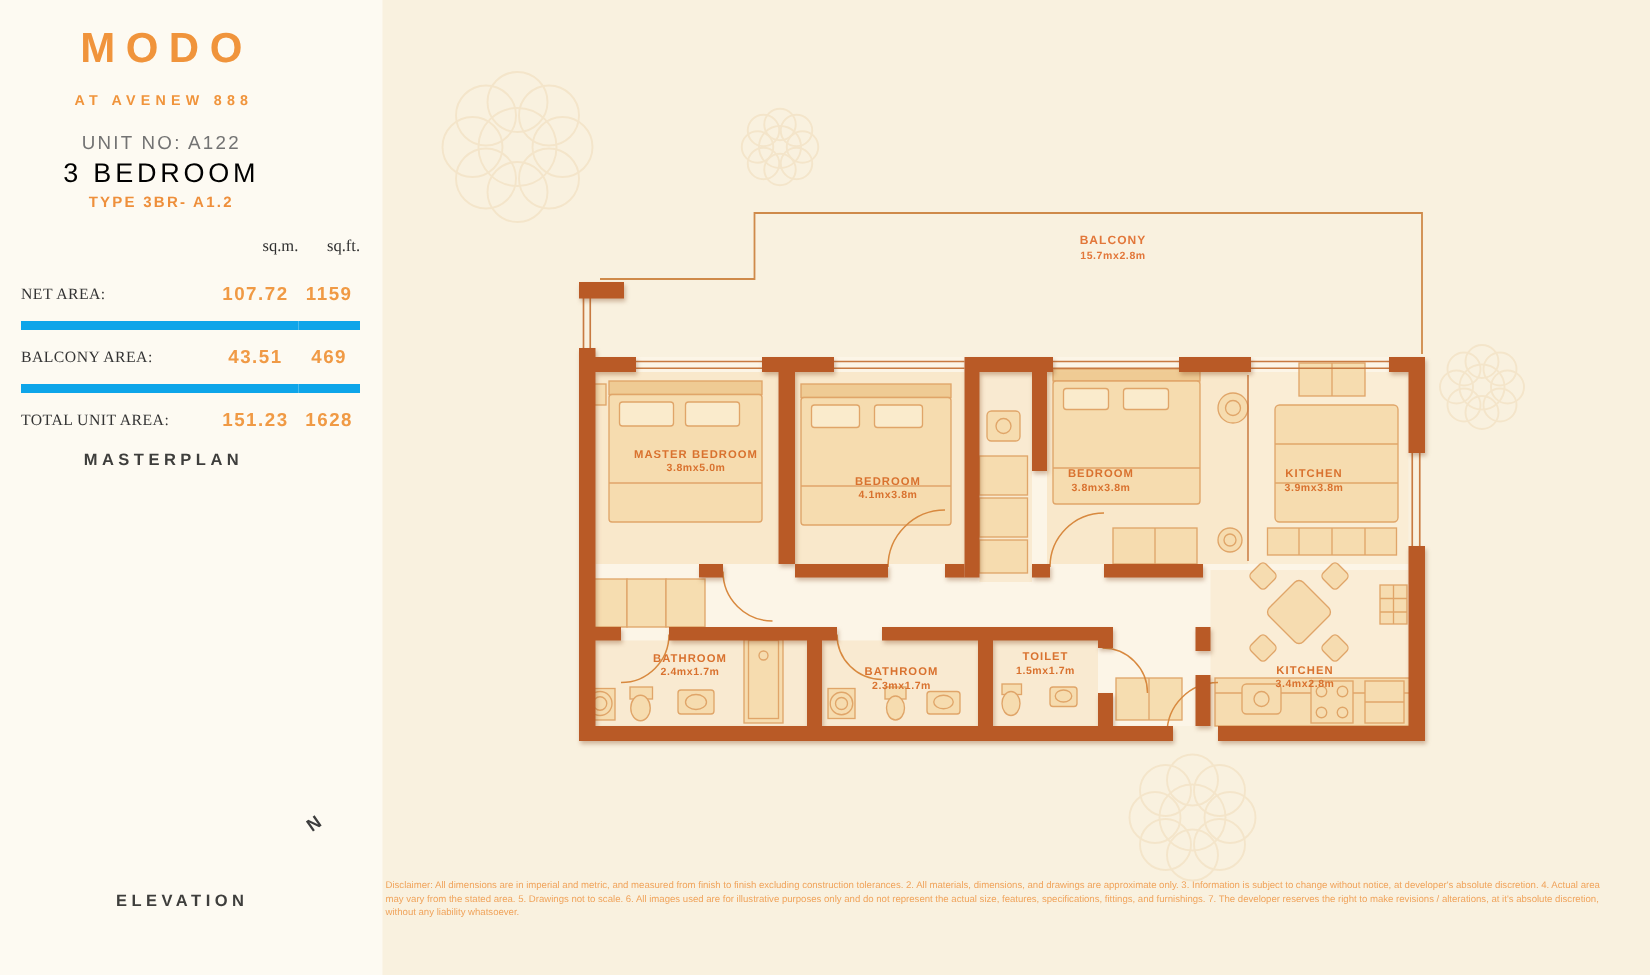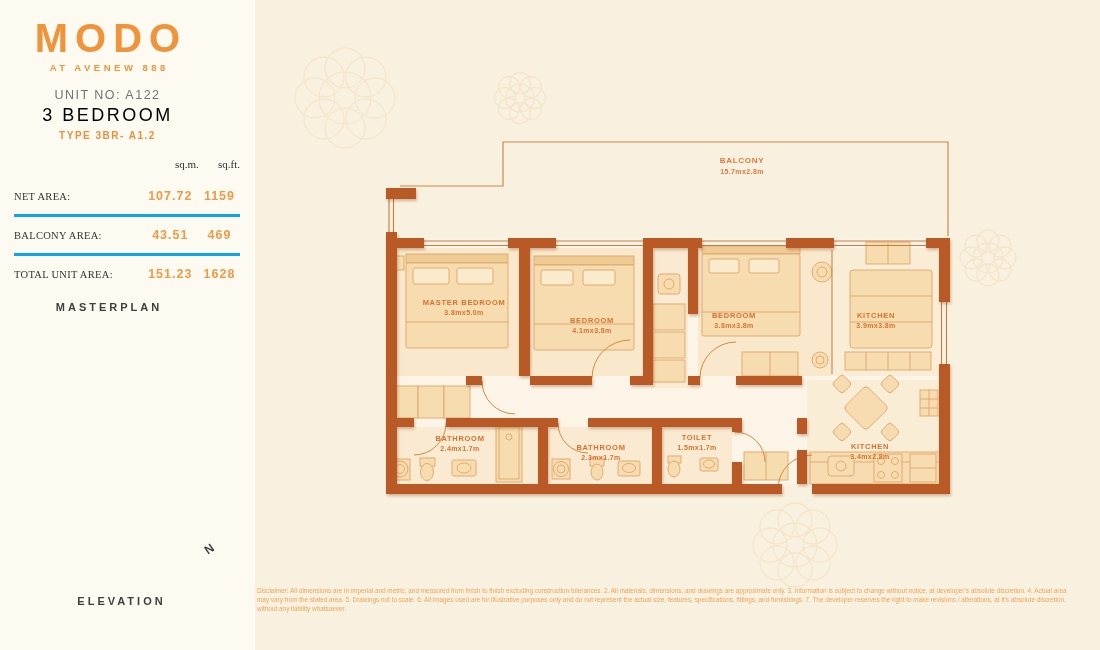--- a/index.html
+++ b/index.html
@@ -1,28 +1,28 @@
 <!DOCTYPE html>
 <html><head>
 <meta charset="utf-8">
 <style>
   * { margin:0; padding:0; box-sizing:border-box; }
   body { background:#ddd; font-family:"Liberation Sans",sans-serif; }
   .page { position:relative; width:1100px; height:650px; background:#f9f1df; overflow:hidden; }
   .sidebar { position:absolute; left:0; top:0; width:255px; height:650px; background:#fdfaf2; z-index:2; }
-  .logo { position:absolute; top:16px; left:0; width:215px; text-align:center; font-size:40px; font-weight:bold; letter-spacing:7px; text-indent:7px; color:#f0943c; }
+  .logo { position:absolute; top:16px; left:0; width:215px; text-align:center; font-size:28px; font-weight:bold; letter-spacing:7px; text-indent:7px; color:#f0943c; }
   .tagline { position:absolute; top:62px; left:0; width:215px; text-align:center; font-size:9.5px; font-weight:bold; letter-spacing:3.5px; text-indent:3.5px; color:#f0943c; }
   .unit-no { position:absolute; top:88px; left:0; width:215px; text-align:center; font-size:12.5px; letter-spacing:1.5px; color:#737373; }
   .bedrooms { position:absolute; top:105px; left:0; width:215px; text-align:center; font-size:18px; letter-spacing:2.5px; color:#000000; }
   .unit-type { position:absolute; top:130px; left:0; width:215px; text-align:center; font-size:10px; font-weight:bold; letter-spacing:1.5px; color:#ee8f3b; }
   .area-table { position:absolute; top:152px; left:14px; width:226px; border-collapse:collapse; font-family:"Liberation Serif",serif; }
   .area-table th { font-weight:normal; font-size:11px; color:#2f2f2f; text-align:right; padding:6px 0 8px 0; }
   .area-table td { font-size:10.5px; color:#343434; letter-spacing:0.3px; padding:11px 0; white-space:nowrap; }
   .area-table td.val { font-family:"Liberation Sans",sans-serif; font-weight:bold; font-size:12.5px; letter-spacing:1px; color:#f09a45; text-align:center; }
-  .area-table tbody tr { border-bottom:3px solid #0ea5e9; }
+  .area-table tbody tr { border-bottom:6px solid #0ea5e9; }
   .area-table tbody tr:last-child { border-bottom:none; }
   .mp-title { position:absolute; top:301px; left:0; width:215px; text-align:center; font-size:11px; font-weight:bold; letter-spacing:3px; text-indent:3px; color:#3e3e3c; }
   .el-title { position:absolute; top:595px; left:0; width:240px; text-align:center; font-size:11px; font-weight:bold; letter-spacing:3px; text-indent:3px; color:#3e3e3c; }
   .compass-n { position:absolute; left:205px; top:542px; font-size:12px; font-weight:bold; color:#3d3d3d; transform:rotate(-35deg); z-index:3; }
   svg.draw { position:absolute; left:0; top:0; z-index:1; }
   .rlabel { position:absolute; transform:translate(-50%,-50%); text-align:center; color:#d9722f; font-weight:bold; line-height:1.35; white-space:nowrap; z-index:2; }
   .rlabel .rname { display:block; font-size:7.5px; letter-spacing:0.7px; }
   .rlabel .rdims { display:block; font-size:7px; letter-spacing:0.4px; }
   .rlabel.balcony { color:#e2773a; }
   .rlabel.balcony .rname { font-size:8px; }

